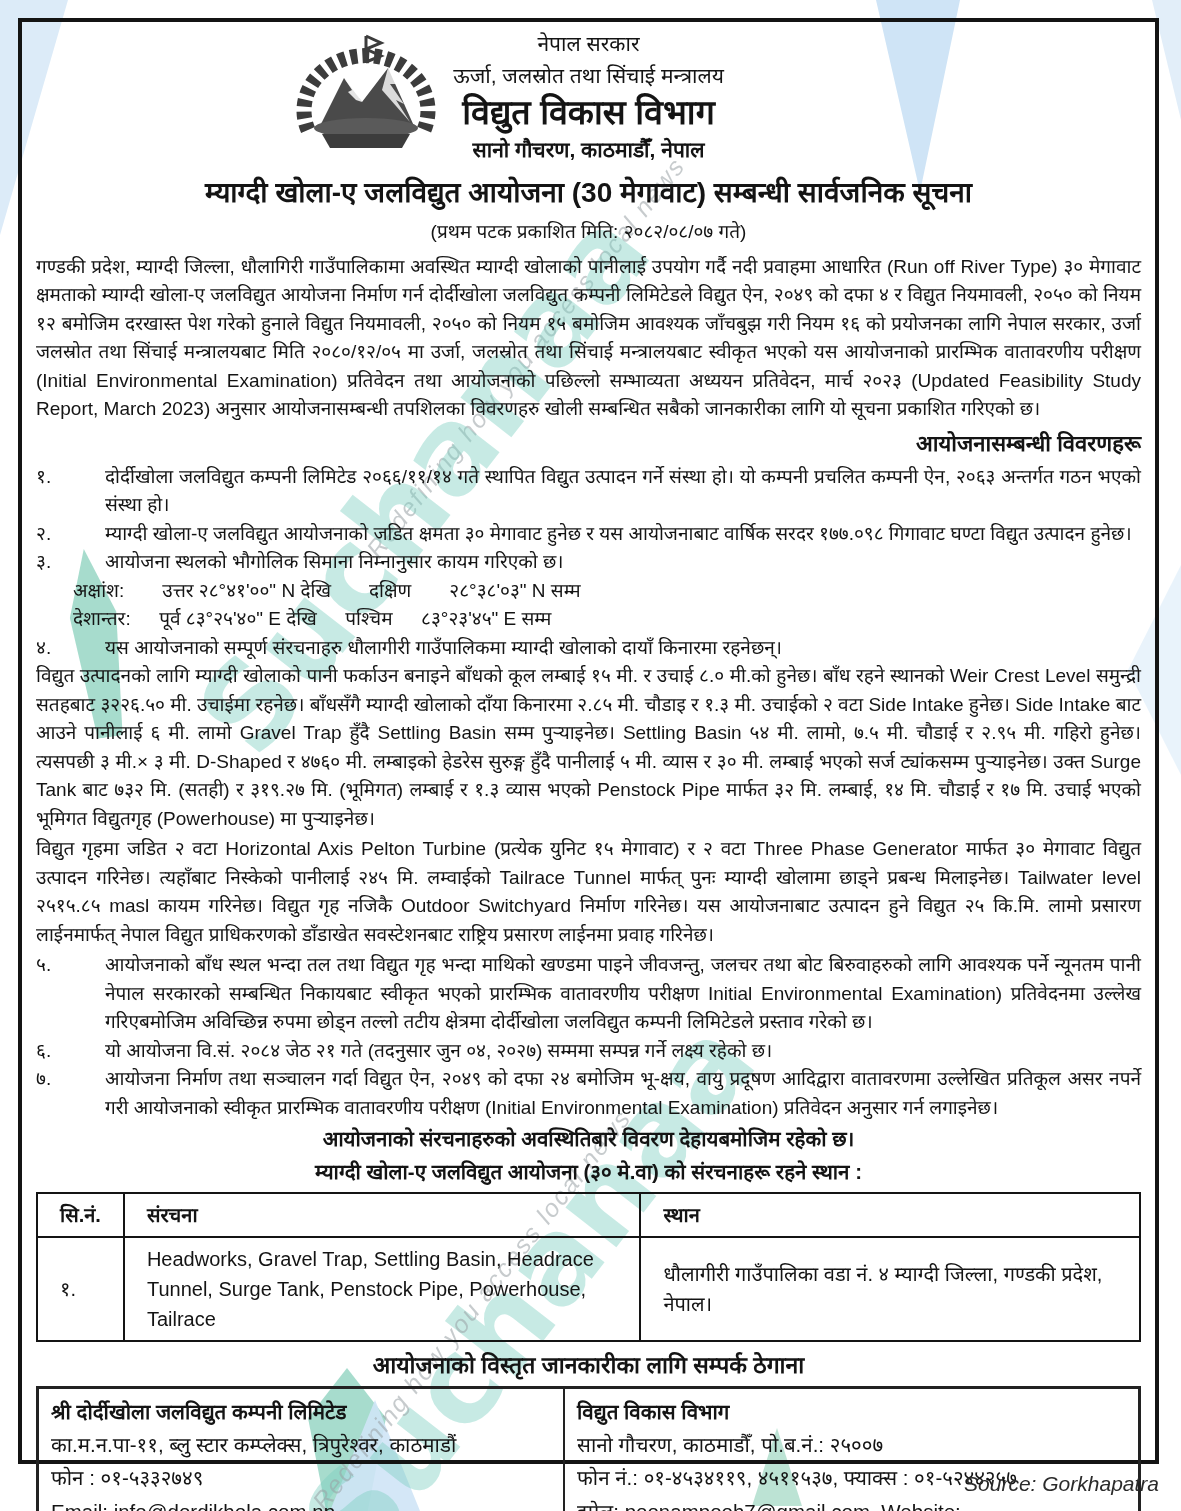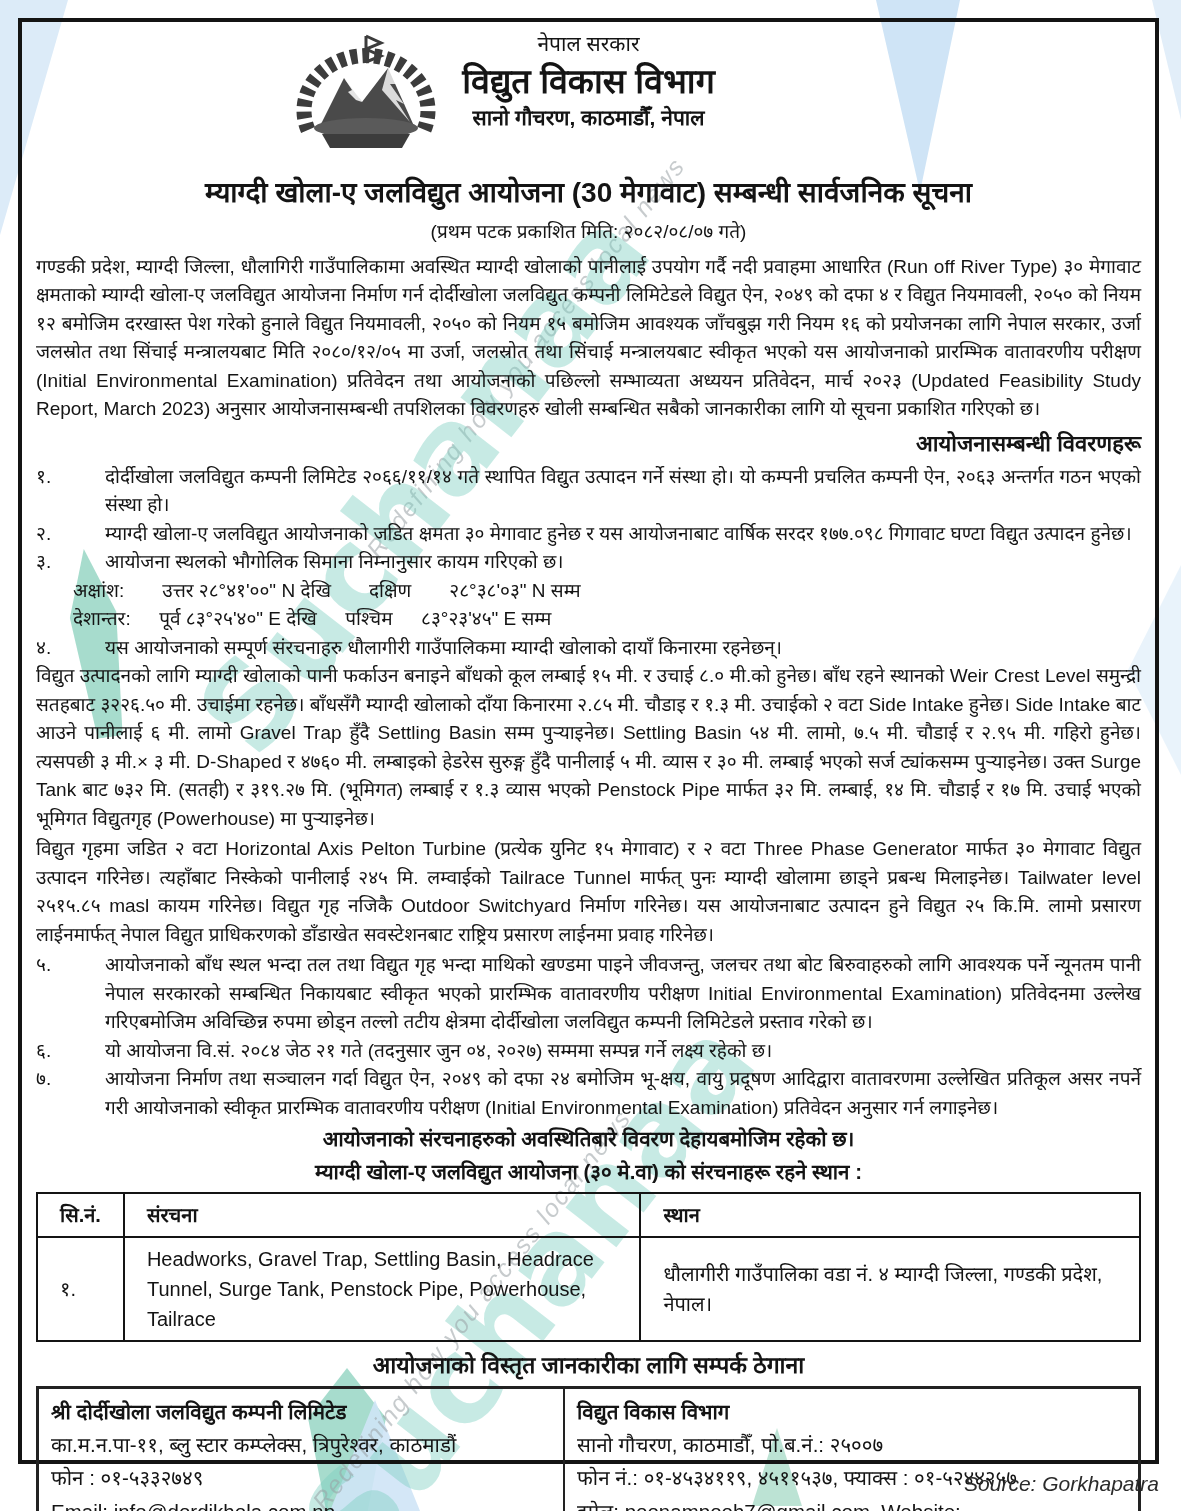--- a/index.html
+++ b/index.html
@@ -108,20 +108,21 @@
           </g>
           <path d="M80,6 l0,22 M80,6 l15,7 l-15,6 l15,7 l-15,6" stroke="#3c3c3c" stroke-width="3" fill="none"></path>
           <polygon points="34,96 58,48 76,72 102,38 128,96" fill="#4a4a4a"></polygon>
           <polygon points="58,48 66,60 62,62 70,70 76,72 66,56" fill="#ffffff" opacity="0.85"></polygon>
           <polygon points="102,38 112,54 104,54 118,74 110,70 124,92 96,60" fill="#ffffff" opacity="0.8"></polygon>
           <ellipse cx="80" cy="98" rx="52" ry="10" fill="#5a5a5a"></ellipse>
           <path d="M36,104 h88 l-8,14 h-72 z" fill="#3c3c3c"></path>
         </svg>
       </span>
       <div class="gov-line">नेपाल सरकार</div>
+      <div class="ministry-line">ऊर्जा, जलस्रोत तथा सिंचाई मन्त्रालय</div>
       <div class="dept-line">विद्युत विकास विभाग</div>
       <div class="addr-line">सानो गौचरण, काठमाडौँ, नेपाल</div>
     </div>
 
     <div class="notice-title">म्याग्दी खोला-ए जलविद्युत आयोजना (30 मेगावाट) सम्बन्धी सार्वजनिक सूचना</div>
     <div class="pub-date">(प्रथम पटक प्रकाशित मिति: २०८२/०८/०७ गते)</div>
 
     <p class="body-par">गण्डकी प्रदेश, म्याग्दी जिल्ला, धौलागिरी गाउँपालिकामा अवस्थित म्याग्दी खोलाको पानीलाई उपयोग गर्दै नदी प्रवाहमा आधारित (Run off River Type) ३० मेगावाट क्षमताको म्याग्दी खोला-ए जलविद्युत आयोजना निर्माण गर्न दोर्दीखोला जलविद्युत कम्पनी लिमिटेडले विद्युत ऐन, २०४९ को दफा ४ र विद्युत नियमावली, २०५० को नियम १२ बमोजिम दरखास्त पेश गरेको हुनाले विद्युत नियमावली, २०५० को नियम १५ बमोजिम आवश्यक जाँचबुझ गरी नियम १६ को प्रयोजनका लागि नेपाल सरकार, उर्जा जलस्रोत तथा सिंचाई मन्त्रालयबाट मिति २०८०/१२/०५ मा उर्जा, जलस्रोत तथा सिंचाई मन्त्रालयबाट स्वीकृत भएको यस आयोजनाको प्रारम्भिक वातावरणीय परीक्षण (Initial Environmental Examination) प्रतिवेदन तथा आयोजनाको पछिल्लो सम्भाव्यता अध्ययन प्रतिवेदन, मार्च २०२३ (Updated Feasibility Study Report, March 2023) अनुसार आयोजनासम्बन्धी तपशिलका विवरणहरु खोली सम्बन्धित सबैको जानकारीका लागि यो सूचना प्रकाशित गरिएको छ।</p>
 
     <div class="sec-heading">आयोजनासम्बन्धी विवरणहरू</div>

